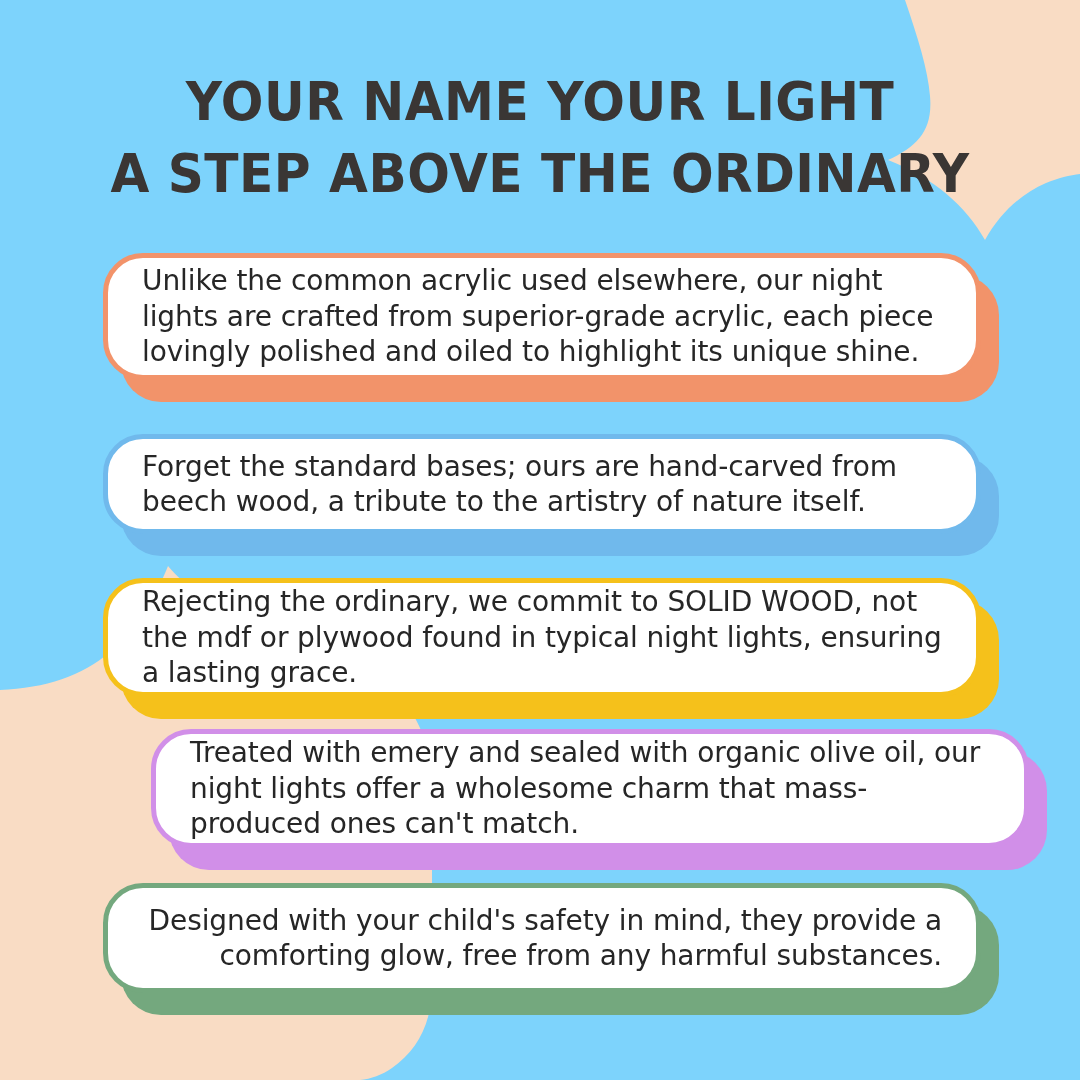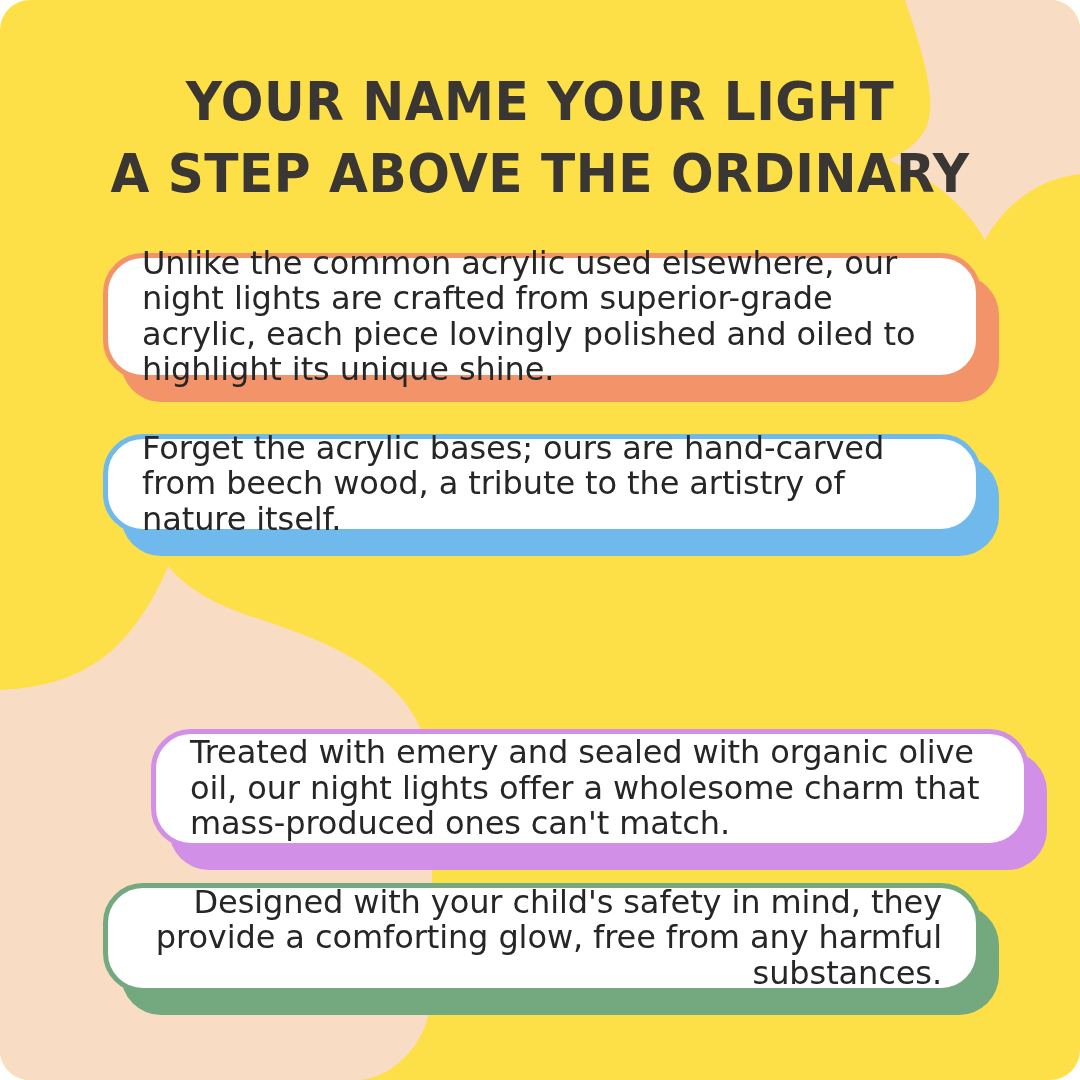--- a/index.html
+++ b/index.html
@@ -10,23 +10,22 @@
     width: 1080px;
     height: 1080px;
     background: #FFFFFF;
     font-family: "Liberation Sans", sans-serif;
     overflow: hidden;
   }
   #stage {
     position: relative;
     width: 1080px;
     height: 1080px;
-    background: #fde047;
+    background: #7dd3fc;
     overflow: hidden;
-    border-radius: 30px;
   }
 
   
   .blob-layer {
     position: absolute;
     left: 0; top: 0;
     width: 1080px;
     height: 1080px;
     z-index: 0;
     pointer-events: none;
@@ -83,21 +82,21 @@
     border-radius: 40px;
     background: #FFFFFF;
     box-sizing: border-box;
     display: flex;
     align-items: center;
     padding: 18px 34px 18px 34px;
   }
   .card-text {
     font-family: "DejaVu Sans", sans-serif;
     font-weight: 400;
-    font-size: 32px;
+    font-size: 28px;
     line-height: 35.5px;
     color: #262626;
     letter-spacing: -0.1px;
     width: 100%;
   }
 
   
   .card-0 { top: 253px; }
   .card-0 .card-body { height: 127px; }
   .card-1 { top: 434px; }
@@ -141,24 +140,30 @@
     <div class="card card-0" style="--accent: #F2936A;">
       <div class="card-shadow"></div>
       <div class="card-body">
         <div class="card-text">Unlike the common acrylic used elsewhere, our night lights are crafted from superior-grade acrylic, each piece lovingly polished and oiled to highlight its unique shine.</div>
       </div>
     </div>
 
     <div class="card card-1" style="--accent: #70B9EC;">
       <div class="card-shadow"></div>
       <div class="card-body">
-        <div class="card-text">Forget the acrylic bases; ours are hand-carved from beech wood, a tribute to the artistry of nature itself.</div>
+        <div class="card-text">Forget the standard bases; ours are hand-carved from beech wood, a tribute to the artistry of nature itself.</div>
       </div>
     </div>
 
+    <div class="card card-2" style="--accent: #F5C11B;">
+      <div class="card-shadow"></div>
+      <div class="card-body">
+        <div class="card-text">Rejecting the ordinary, we commit to SOLID WOOD, not the mdf or plywood found in typical night lights, ensuring a lasting grace.</div>
+      </div>
+    </div>
 
     <div class="card card-3" style="--accent: #D18FE8;">
       <div class="card-shadow"></div>
       <div class="card-body">
         <div class="card-text">Treated with emery and sealed with organic olive oil, our night lights offer a wholesome charm that mass-produced ones can't match.</div>
       </div>
     </div>
 
     <div class="card card-4" style="--accent: #74A87E;">
       <div class="card-shadow"></div>

